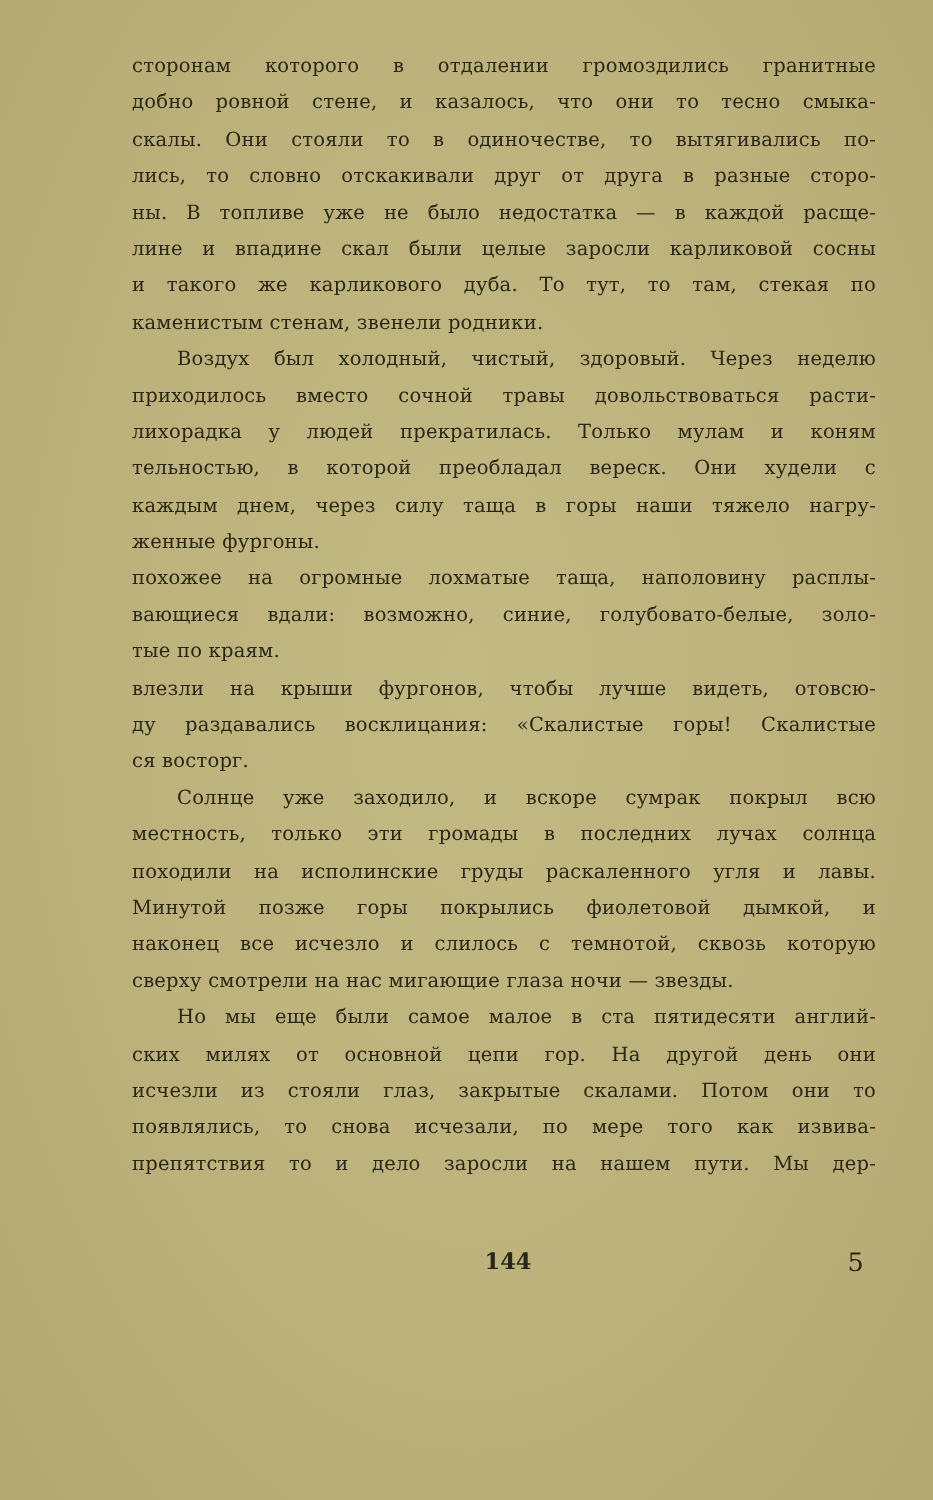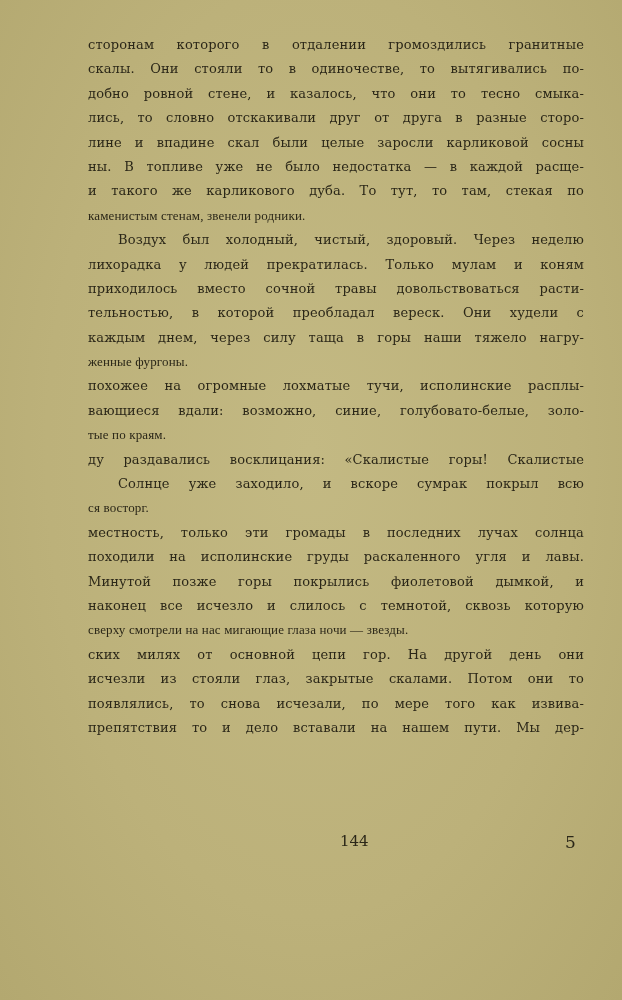--- a/index.html
+++ b/index.html
@@ -12,59 +12,61 @@
     position:relative;
   }
   .page {
     position:absolute; left:88px; top:33px; width:496px;
     font-size:13px; line-height:24.4px;
   }
   .line {
     display:block; white-space:nowrap; text-align:justify; text-align-last:justify;
     height:24.4px; letter-spacing:0.15px;
   }
-  .line.last { text-align-last:left;font-family:Liberation Serif, serif; }
+  .line.last { text-align-last:left; }
   .line.indent { padding-left:30px; }
   .folio {
     position:absolute; top:832px; left:0; width:622px; font-size:15px;
   }
-  .folio .num { position:absolute; left:340px; }
+  .folio .num { position:absolute; left:323px;font-weight:bold; }
   .folio .sig { position:absolute; left:565px; font-size:17px; }
 </style>
 </head>
 <body>
 
 <div class="page" id="page-body">
     <span class="line">сторонам которого в отдалении громоздились гранитные</span>
+    <span class="line">добно ровной стене, и казалось, что они то тесно смыка-</span>
     <span class="line">скалы. Они стояли то в одиночестве, то вытягивались по-</span>
-    <span class="line">добно ровной стене, и казалось, что они то тесно смыка-</span>
     <span class="line">лись, то словно отскакивали друг от друга в разные сторо-</span>
+    <span class="line">ны. В топливе уже не было недостатка — в каждой расще-</span>
     <span class="line">лине и впадине скал были целые заросли карликовой сосны</span>
-    <span class="line">ны. В топливе уже не было недостатка — в каждой расще-</span>
     <span class="line">и такого же карликового дуба. То тут, то там, стекая по</span>
     <span class="line last">каменистым стенам, звенели родники.</span>
     <span class="line indent">Воздух был холодный, чистый, здоровый. Через неделю</span>
+    <span class="line">приходилось вместо сочной травы довольствоваться расти-</span>
     <span class="line">лихорадка у людей прекратилась. Только мулам и коням</span>
-    <span class="line">приходилось вместо сочной травы довольствоваться расти-</span>
     <span class="line">тельностью, в которой преобладал вереск. Они худели с</span>
     <span class="line">каждым днем, через силу таща в горы наши тяжело нагру-</span>
     <span class="line last">женные фургоны.</span>
-    <span class="line">похожее на огромные лохматые тучи, исполинские расплы-</span>
+    <span class="line">похожее на огромные лохматые таща, наполовину расплы-</span>
     <span class="line">вающиеся вдали: возможно, синие, голубовато-белые, золо-</span>
     <span class="line last">тые по краям.</span>
+    <span class="line">влезли на крыши фургонов, чтобы лучше видеть, отовсю-</span>
     <span class="line">ду раздавались восклицания: «Скалистые горы! Скалистые</span>
+    <span class="line last">ся восторг.</span>
     <span class="line indent">Солнце уже заходило, и вскоре сумрак покрыл всю</span>
-    <span class="line last">ся восторг.</span>
     <span class="line">местность, только эти громады в последних лучах солнца</span>
     <span class="line">походили на исполинские груды раскаленного угля и лавы.</span>
     <span class="line">Минутой позже горы покрылись фиолетовой дымкой, и</span>
     <span class="line">наконец все исчезло и слилось с темнотой, сквозь которую</span>
     <span class="line last">сверху смотрели на нас мигающие глаза ночи — звезды.</span>
+    <span class="line indent">Но мы еще были самое малое в ста пятидесяти англий-</span>
     <span class="line">ских милях от основной цепи гор. На другой день они</span>
     <span class="line">исчезли из стояли глаз, закрытые скалами. Потом они то</span>
     <span class="line">появлялись, то снова исчезали, по мере того как извива-</span>
-    <span class="line">препятствия то и дело вставали на нашем пути. Мы дер-</span>
+    <span class="line">препятствия то и дело заросли на нашем пути. Мы дер-</span>
   </div>
 
 <div class="folio">
   <span class="num">144</span>
   <span class="sig">5</span>
 </div>
 
 </body></html>

